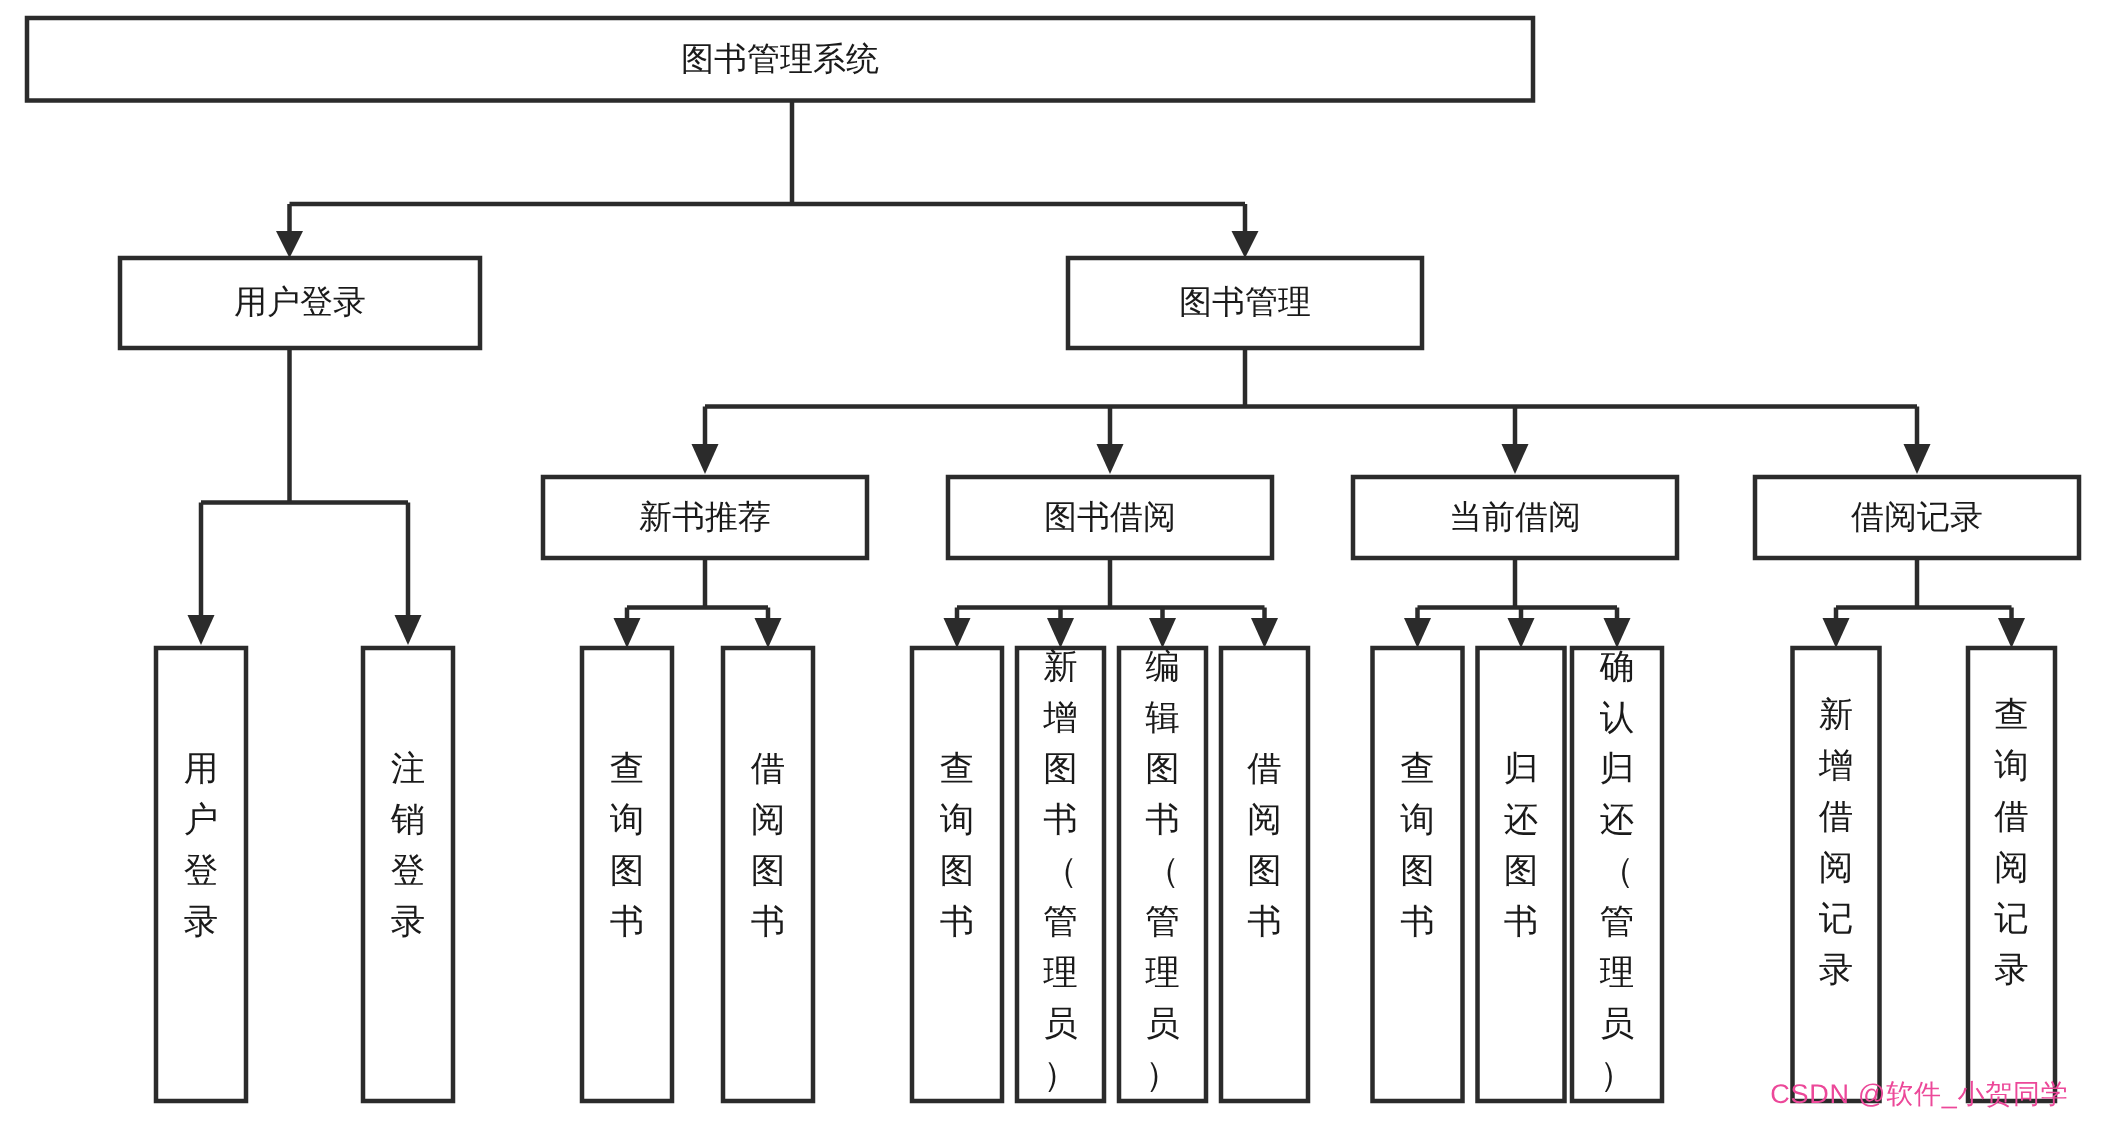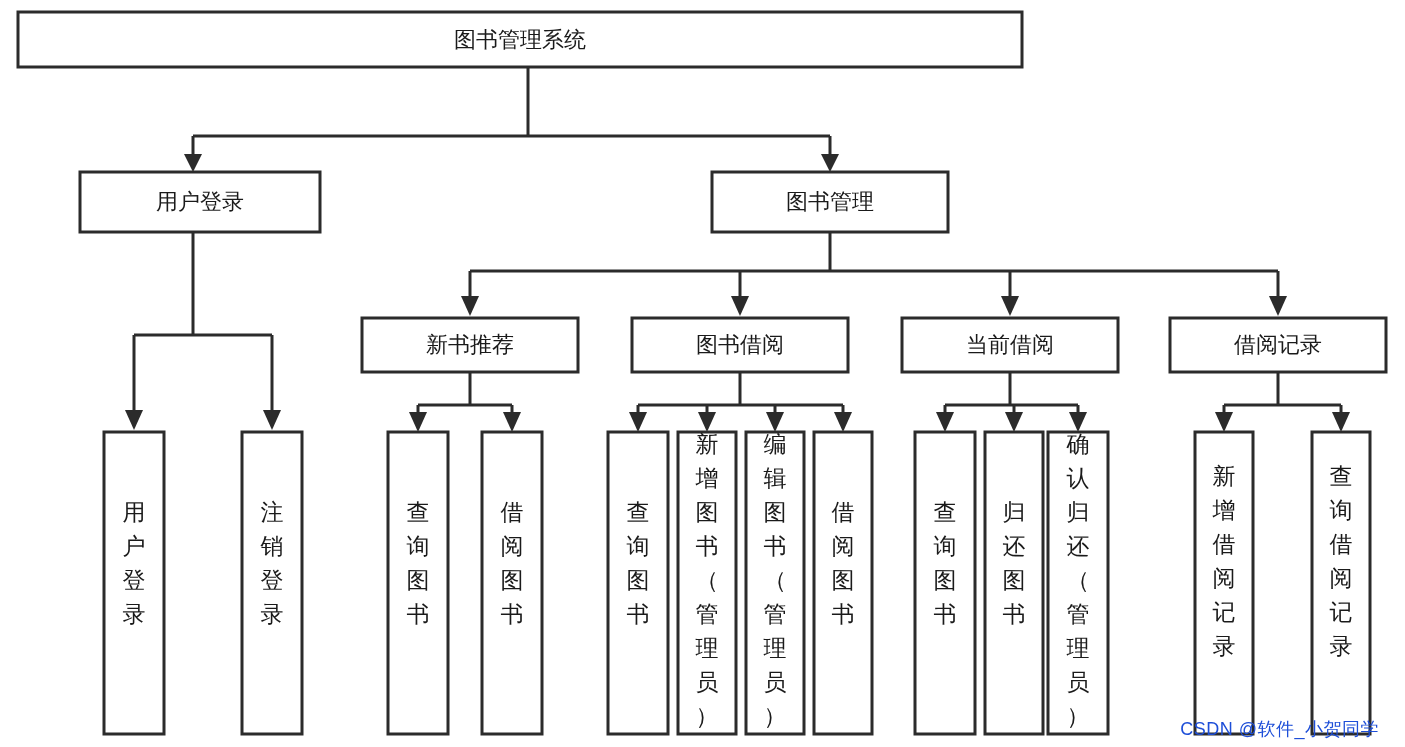--- a/index.html
+++ b/index.html
@@ -54,21 +54,21 @@
     font-size: 23px;
     fill: #1a1a1a;
     text-anchor: middle;
   }
   .watermark {
     position: absolute;
     right: 10px;
     bottom: 6px;
     font-family: "Liberation Sans", "DejaVu Sans", sans-serif;
     font-size: 18px;
-    color: #1d4ed8;
+    color: #ec4899;
     letter-spacing: 0.5px;
     white-space: nowrap;
     user-select: none;
   }
 </style>
 </head>
 <body>
 
 <div id="diagram-root">
 

